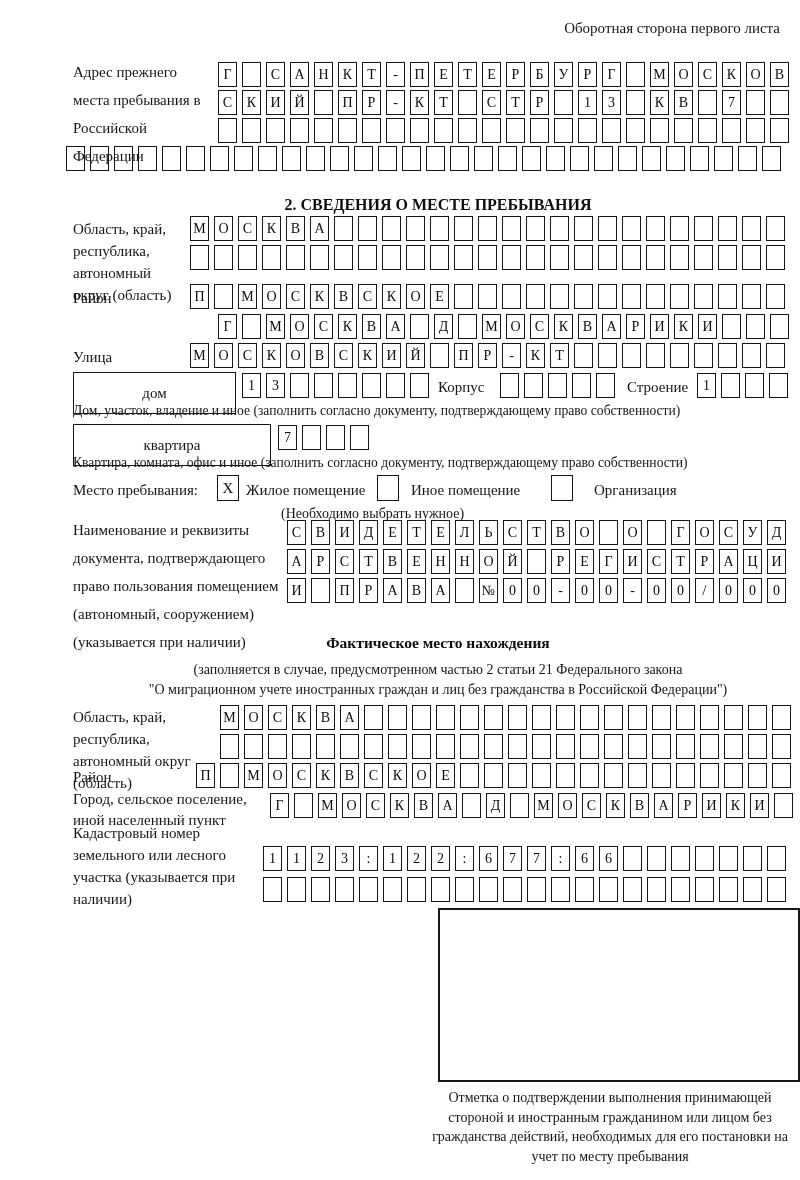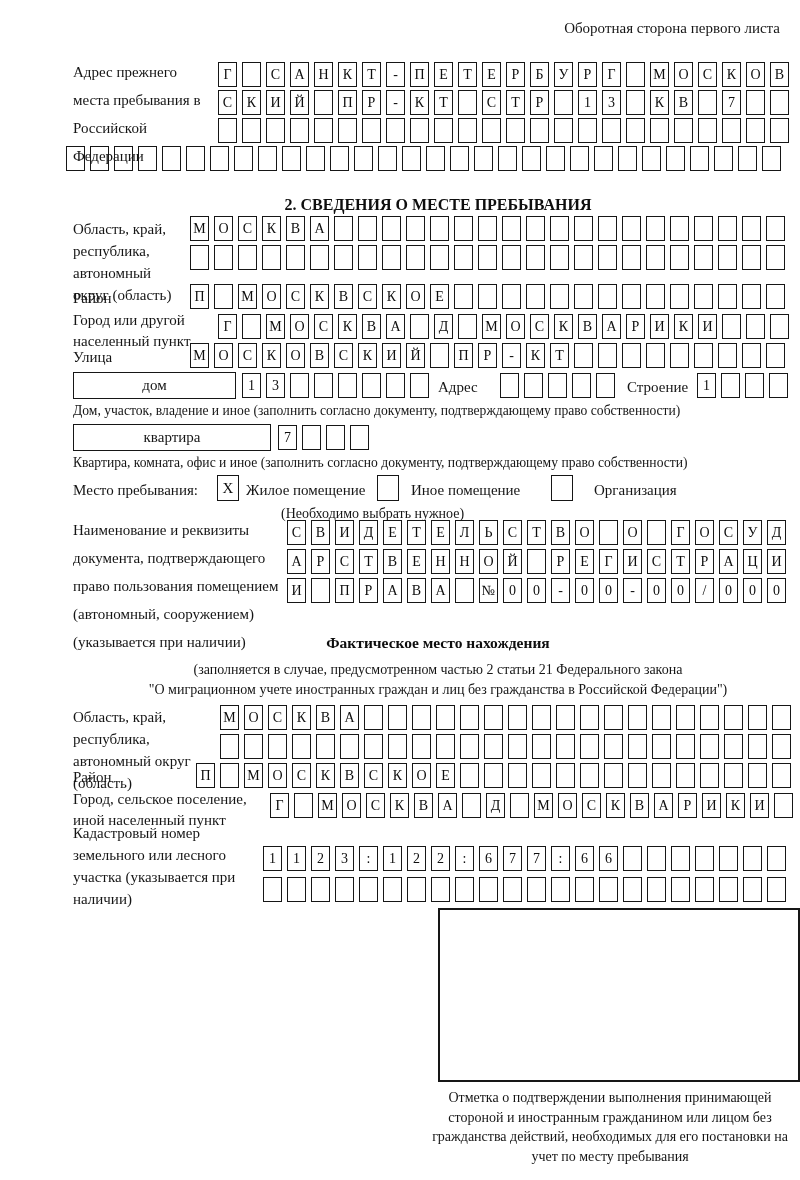--- a/index.html
+++ b/index.html
@@ -7,21 +7,21 @@
         font-family:"Liberation Serif","DejaVu Serif",serif;color:#111;overflow:hidden;margin-left:38px;}
   .abs{position:absolute;}
   .lbl{font-size:15px;line-height:22px;color:#151515;}
   .lbl-wide{font-size:15px;line-height:28px;color:#151515;}
   .note{font-size:13.6px;color:#151515;}
   .hdr{font-size:16px;font-weight:bold;color:#0e0e0e;}
   .cellrow{display:flex;gap:5px;}
   .cell{flex:none;width:19px;height:25px;box-sizing:border-box;border:1.6px solid #161616;
         display:flex;align-items:center;justify-content:center;
         font-size:14px;font-family:"Liberation Serif","DejaVu Serif",serif;color:#0d0d0d;}
-  .widebox{box-sizing:border-box;border:1.6px solid #161616;height:27px;
+  .widebox{box-sizing:border-box;border:1.6px solid #161616;height:42px;
         display:flex;align-items:center;justify-content:center;font-size:15px;color:#151515;}
   .chk{box-sizing:border-box;width:22px;height:26px;border:1.6px solid #161616;
         display:flex;align-items:center;justify-content:center;font-size:15px;color:#0d0d0d;}
   .center{left:0;width:800px;text-align:center;}
   .bigbox{box-sizing:border-box;border:2px solid #161616;background:#fff;}
 </style>
 </head>
 <body>
 
 <div id="page">
@@ -220,21 +220,20 @@
       <div class="cell"></div>
       <div class="cell"></div>
       <div class="cell"></div>
       <div class="cell"></div>
       <div class="cell"></div>
       <div class="cell"></div>
       <div class="cell"></div>
       <div class="cell"></div>
     </div>
 
-  <div class="abs lbl" style="left:35px;top:310px;width:145px;line-height:21px;">Город или другой населенный пункт</div>
   <div class="abs cellrow" style="left:180px;top:314px;">
       <div class="cell">Г</div>
       <div class="cell"></div>
       <div class="cell">М</div>
       <div class="cell">О</div>
       <div class="cell">С</div>
       <div class="cell">К</div>
       <div class="cell">В</div>
       <div class="cell">А</div>
       <div class="cell"></div>
@@ -288,21 +287,21 @@
   <div class="abs cellrow" style="left:204px;top:373px;">
       <div class="cell">1</div>
       <div class="cell">3</div>
       <div class="cell"></div>
       <div class="cell"></div>
       <div class="cell"></div>
       <div class="cell"></div>
       <div class="cell"></div>
       <div class="cell"></div>
     </div>
-  <div class="abs lbl" style="left:400px;top:376px;">Адрес</div>
+  <div class="abs lbl" style="left:400px;top:376px;">Корпус</div>
   <div class="abs cellrow" style="left:462px;top:373px;">
       <div class="cell"></div>
       <div class="cell"></div>
       <div class="cell"></div>
       <div class="cell"></div>
       <div class="cell"></div>
     </div>
   <div class="abs lbl" style="left:589px;top:376px;">Строение</div>
   <div class="abs cellrow" style="left:659px;top:373px;">
       <div class="cell">1</div>

